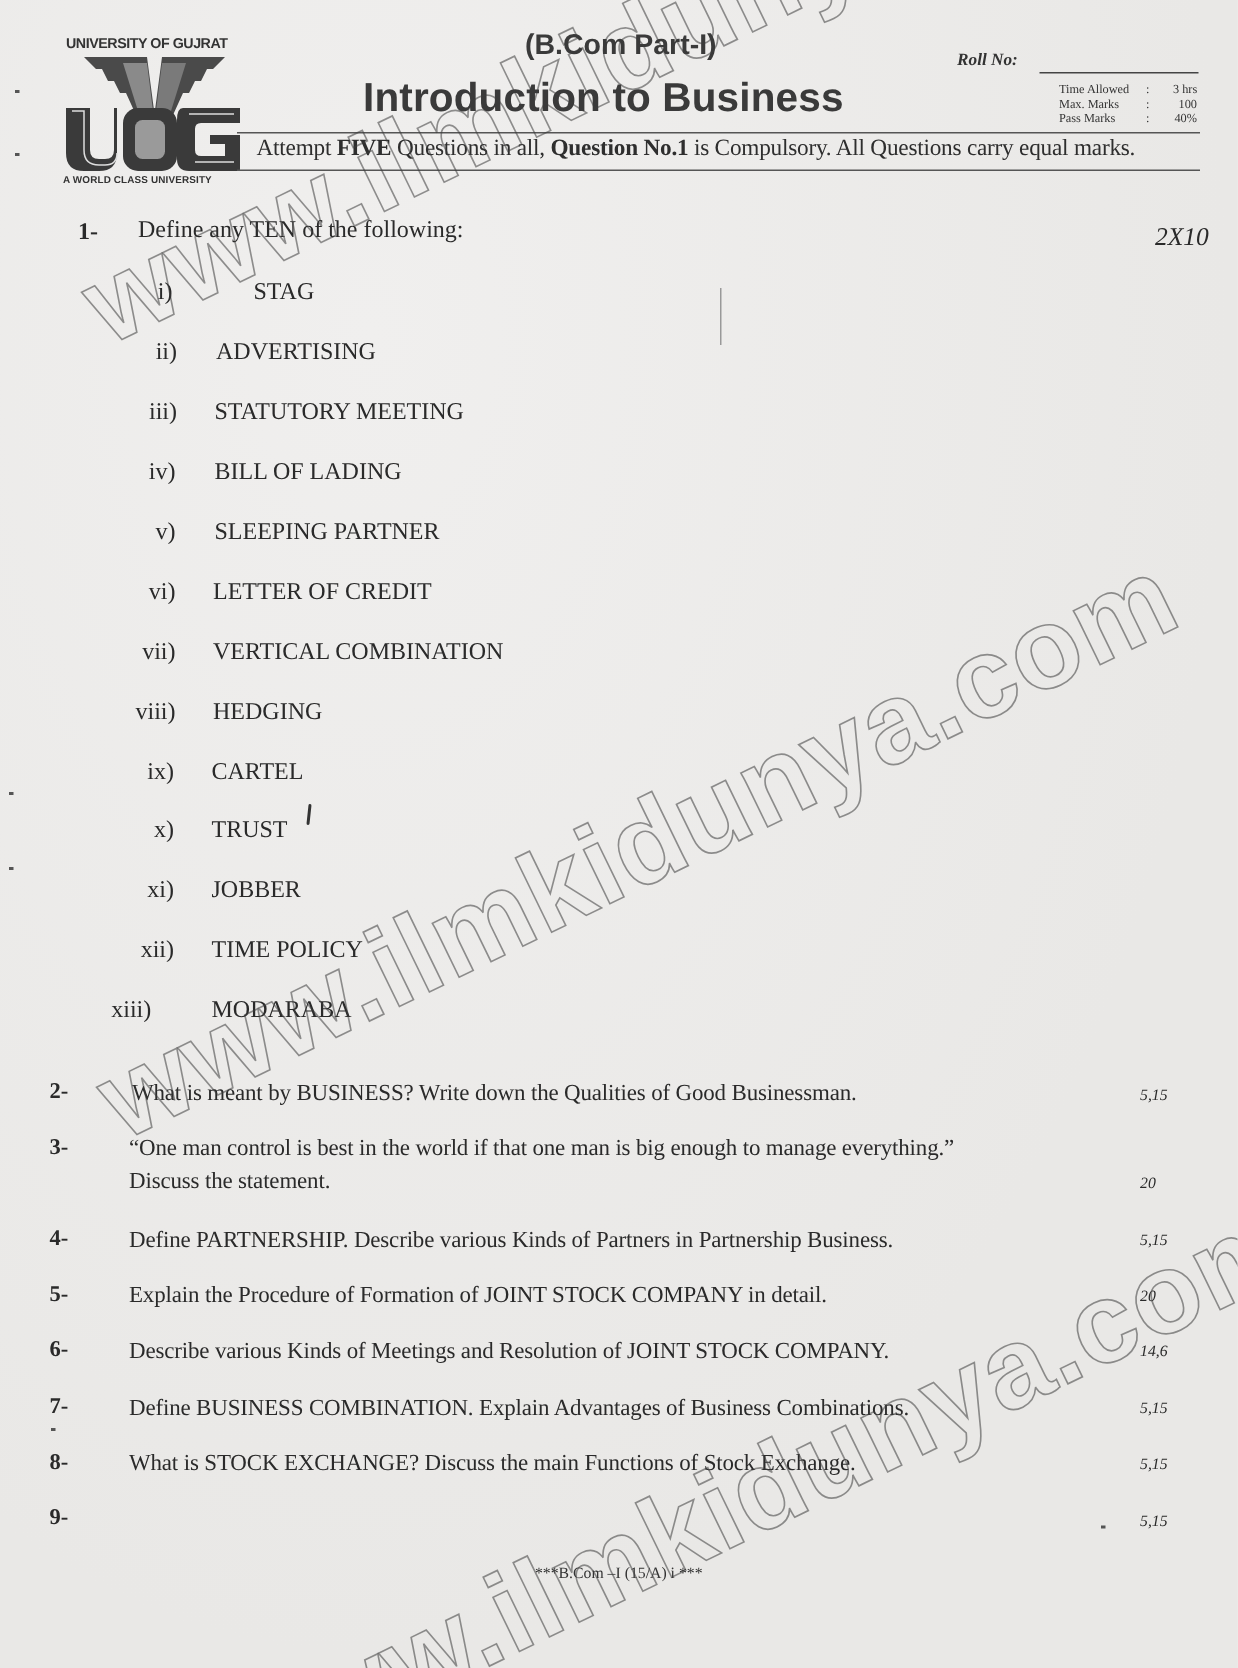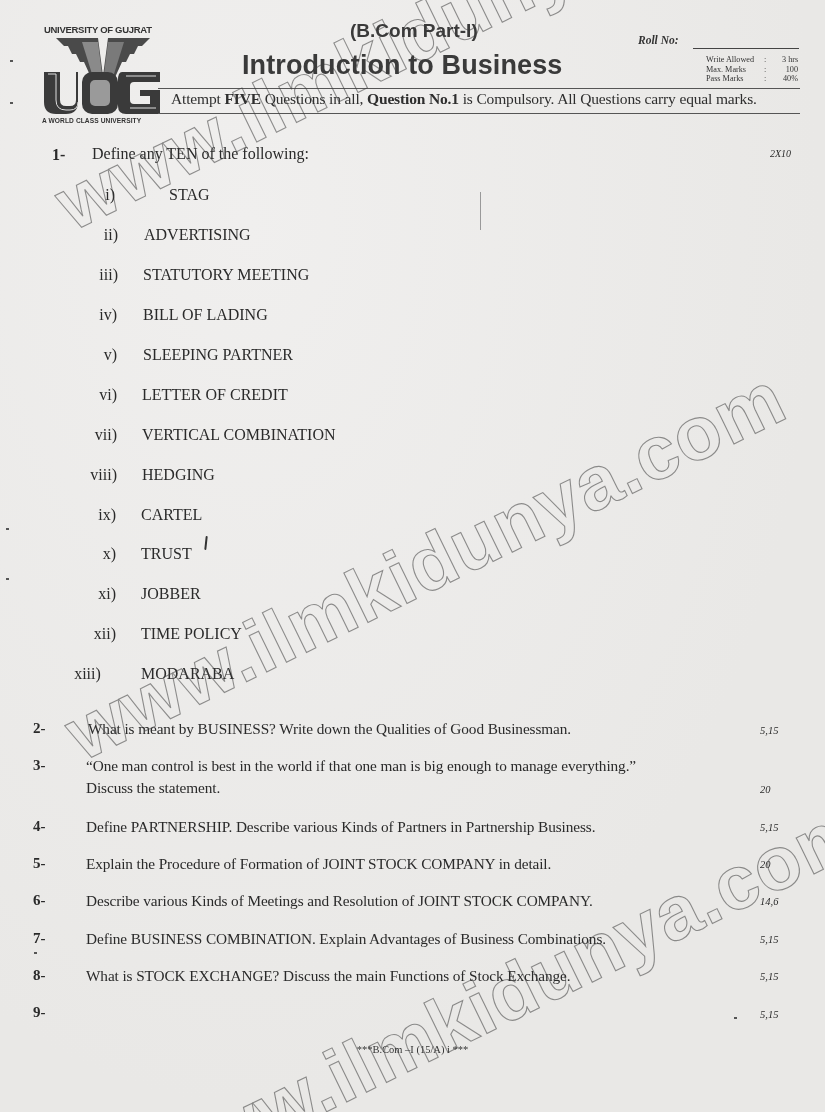--- a/index.html
+++ b/index.html
@@ -126,21 +126,21 @@
     .q1-text {
       position: absolute;
       left: 92px; top: 145px;
       font-size: 16px;
       white-space: nowrap;
     }
     .q1-marks {
       position: absolute;
       left: 770px; top: 148px;
       font-style: italic;
-      font-size: 10px;
+      font-size: 17px;
     }
     .subitem {
       position: absolute;
       left: 0;
       height: 20px;
       font-size: 16px;
       white-space: nowrap;
     }
     .subitem-roman-wrap {
       position: absolute;
@@ -239,21 +239,21 @@
   </div>
 
   <div class="subtitle">(B.Com Part-I)</div>
   <div class="title">Introduction to Business</div>
 
   <div class="roll-label">Roll No:</div>
   <div class="roll-line"></div>
 
   <div class="meta-table">
     <div class="meta-row">
-      <span class="meta-key">Write Allowed</span>
+      <span class="meta-key">Time Allowed</span>
       <span class="meta-colon">:</span>
       <span class="meta-val">3 hrs</span>
     </div>
     <div class="meta-row">
       <span class="meta-key">Max. Marks</span>
       <span class="meta-colon">:</span>
       <span class="meta-val">100</span>
     </div>
     <div class="meta-row">
       <span class="meta-key">Pass Marks</span>

